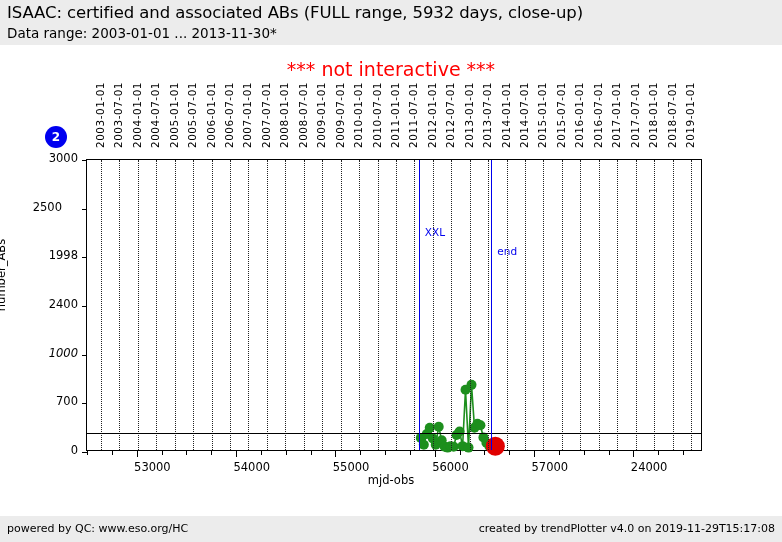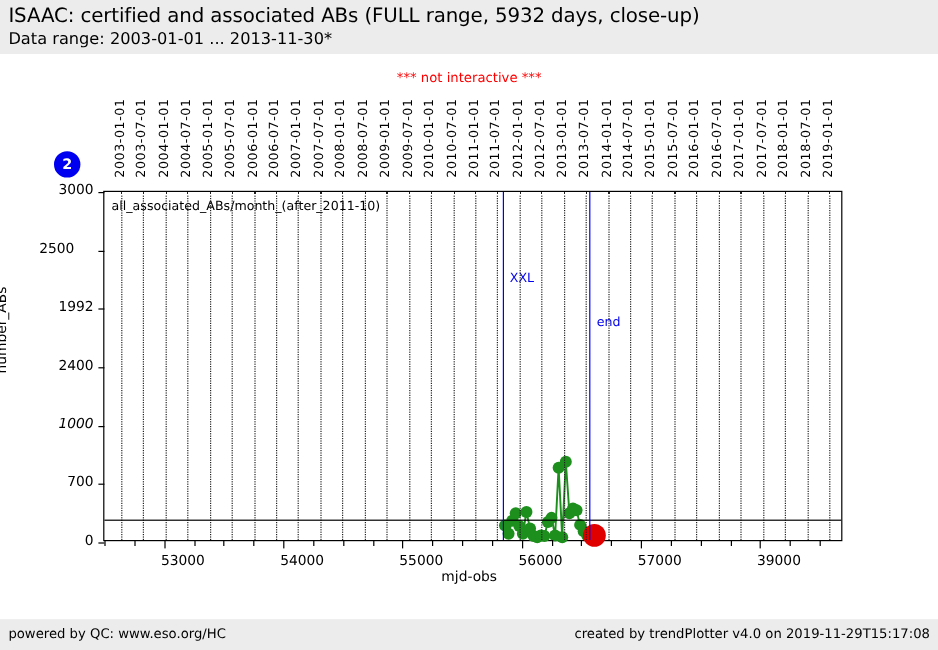--- a/index.html
+++ b/index.html
@@ -15,21 +15,21 @@
   .title{
     position:absolute;left:7px;top:3px;font-size:16.5px;color:#000;
     white-space:nowrap;letter-spacing:-0.1px;
   }
   .subtitle{
     position:absolute;left:7px;top:25px;font-size:13.5px;color:#000;
     white-space:nowrap;
   }
   .not-interactive{
     position:absolute;left:0;top:58px;width:782px;text-align:center;
-    font-size:11px;color:#ff0000;
+    font-size:19px;color:#ff0000;
   }
   .badge{
     position:absolute;left:45px;top:126px;width:22px;height:22px;
     border-radius:50%;background:#0000f0;color:#ffffff;
     font-size:12px;line-height:22px;text-align:center;font-weight:bold;
   }
   
   #plot{
     position:absolute;left:86px;top:159px;width:616px;height:292px;
     border:1.3px solid #000;box-sizing:border-box;background:#fff;
@@ -68,23 +68,22 @@
 </head>
 <body>
 
 <div class="header-band"></div>
 <div class="title">ISAAC: certified and associated ABs (FULL range, 5932 days, close-up)</div>
 <div class="subtitle">Data range: 2003-01-01 ... 2013-11-30*</div>
 <div class="not-interactive">*** not interactive ***</div>
 <div class="badge">2</div>
 
 <div id="plot">
-  <div class="legend-text">all_associated_ABs/month_(after_2011-10)</div>
   <div class="ann" id="ann-xxl" style="left: 337.845px; top: 66px;">XXL</div>
-  <div class="ann" id="ann-end" style="left: 410.374px; top: 103px;">end</div>
+  <div class="ann" id="ann-end" style="left: 410.374px; top: 85px;">end</div>
   <svg class="series" id="series-svg">
       <path d="M333.8,277.9 L336.8,284.7 L339.8,274.0 L342.8,267.7 L345.8,278.4 L348.7,284.7 L351.7,266.7 L354.7,280.3 L357.7,286.6 L360.7,287.6 L363.6,286.2 L366.6,286.6 L369.6,275.0 L372.6,271.6 L375.6,286.2 L378.5,229.7 L381.5,287.6 L384.5,224.8 L387.5,267.7 L390.5,263.8 L393.4,265.2 L396.4,277.4 L399.4,282.8 L402.4,286.2 L405.4,286.2 L407.4,286.2 " fill="none" stroke="#1d8f1d" stroke-width="1.6"></path>
       <circle cx="333.83225806451617" cy="277.88666666666666" r="5" fill="#1d8f1d"></circle>
       <circle cx="336.81290322580645" cy="284.7" r="5" fill="#1d8f1d"></circle>
       <circle cx="339.7935483870968" cy="273.99333333333334" r="5" fill="#1d8f1d"></circle>
       <circle cx="342.7741935483871" cy="267.6666666666667" r="5" fill="#1d8f1d"></circle>
       <circle cx="345.7548387096774" cy="278.37333333333333" r="5" fill="#1d8f1d"></circle>
       <circle cx="348.73548387096776" cy="284.7" r="5" fill="#1d8f1d"></circle>
       <circle cx="351.71612903225804" cy="266.6933333333333" r="5" fill="#1d8f1d"></circle>
       <circle cx="354.6967741935484" cy="280.32" r="5" fill="#1d8f1d"></circle>
@@ -216,20 +215,20 @@
 <div class="xrot" style="left: 610.251px; top: 82px;">2017-01-01</div>
 <div class="xrot" style="left: 628.691px; top: 82px;">2017-07-01</div>
 <div class="xrot" style="left: 647.132px; top: 82px;">2018-01-01</div>
 <div class="xrot" style="left: 665.573px; top: 82px;">2018-07-01</div>
 <div class="xrot" style="left: 684.014px; top: 82px;">2019-01-01</div>
 <div class="xnum" style="left: 100.677px; top: 460px;">53000</div>
 <div class="xnum" style="left: 200.032px; top: 460px;">54000</div>
 <div class="xnum" style="left: 299.387px; top: 460px;">55000</div>
 <div class="xnum" style="left: 398.742px; top: 460px;">56000</div>
 <div class="xnum" style="left: 498.097px; top: 460px;">57000</div>
-<div class="xnum" style="left: 597.452px; top: 460px;">39000</div>
+<div class="xnum" style="left: 597.452px; top: 460px;">24000</div>
 <div class="ynum" style="left: 32px; top: 443px;">0</div>
 <div class="ynum" style="left: 32px; top: 394.333px;">700</div>
 <div class="ynum" style="left: 32px; top: 345.667px; font-style: italic;">1000</div>
 <div class="ynum" style="left: 32px; top: 297px;">2400</div>
-<div class="ynum" style="left: 32px; top: 248.333px;">1992</div>
+<div class="ynum" style="left: 32px; top: 248.333px;">1998</div>
 <div class="ynum" style="left: 16px; top: 199.667px;">2500</div>
 <div class="ynum" style="left: 32px; top: 151px;">3000</div>
 
 </body></html>

